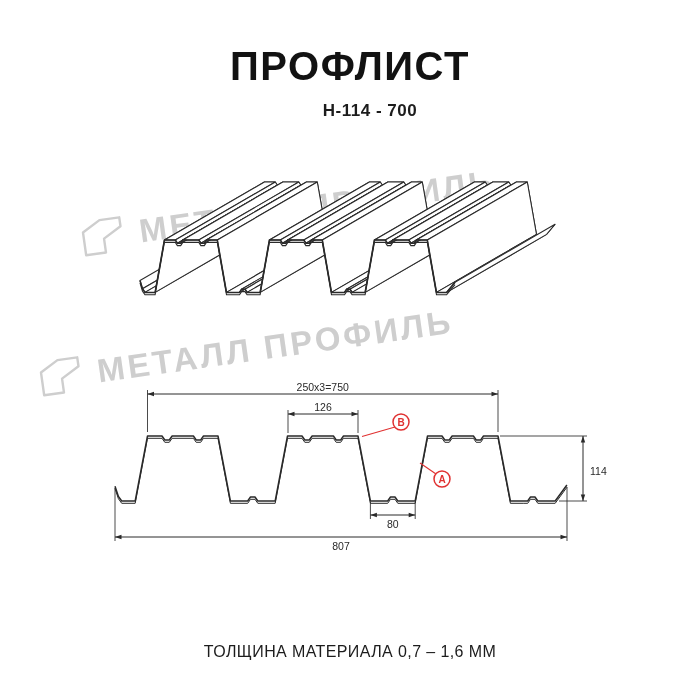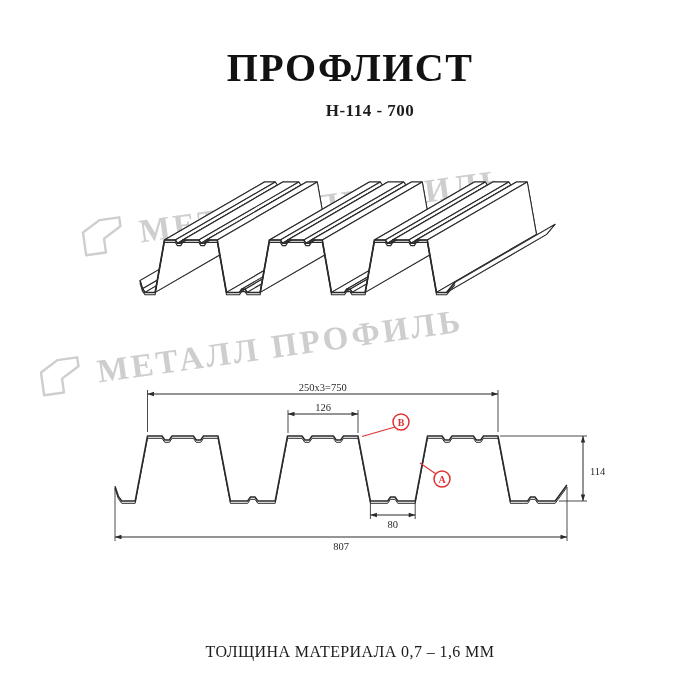--- a/index.html
+++ b/index.html
@@ -1,17 +1,17 @@
 <!DOCTYPE html>
 <html><head>
 <meta charset="utf-8">
 <style>
   html,body{margin:0;padding:0;background:#fff;}
   .page{position:relative;width:700px;height:700px;background:#ffffff;overflow:hidden;
-        font-family:Liberation Serif, serif;color:#1c1c1c;}
+        font-family:Liberation Sans, sans-serif;color:#1c1c1c;}
   .title{position:absolute;top:44px;left:0;right:0;text-align:center;
          font-size:40px;font-weight:800;letter-spacing:1.5px;color:#121212;}
   .subtitle{position:absolute;top:101px;left:0;right:0;text-align:center;
          font-size:17px;font-weight:600;letter-spacing:.5px;color:#1c1c1c;padding-left:40px;}
   .watermark{position:absolute;display:flex;align-items:center;gap:14px;
          color:#cecece;font-weight:700;font-size:33px;letter-spacing:3px;
          white-space:nowrap;transform-origin:left center;user-select:none;}
   #wm1{left:80px;top:220px;transform:rotate(-8deg);}
   #wm2{left:38px;top:360px;transform:rotate(-8deg);}
   .wm-logo{flex:0 0 auto;display:block;}

